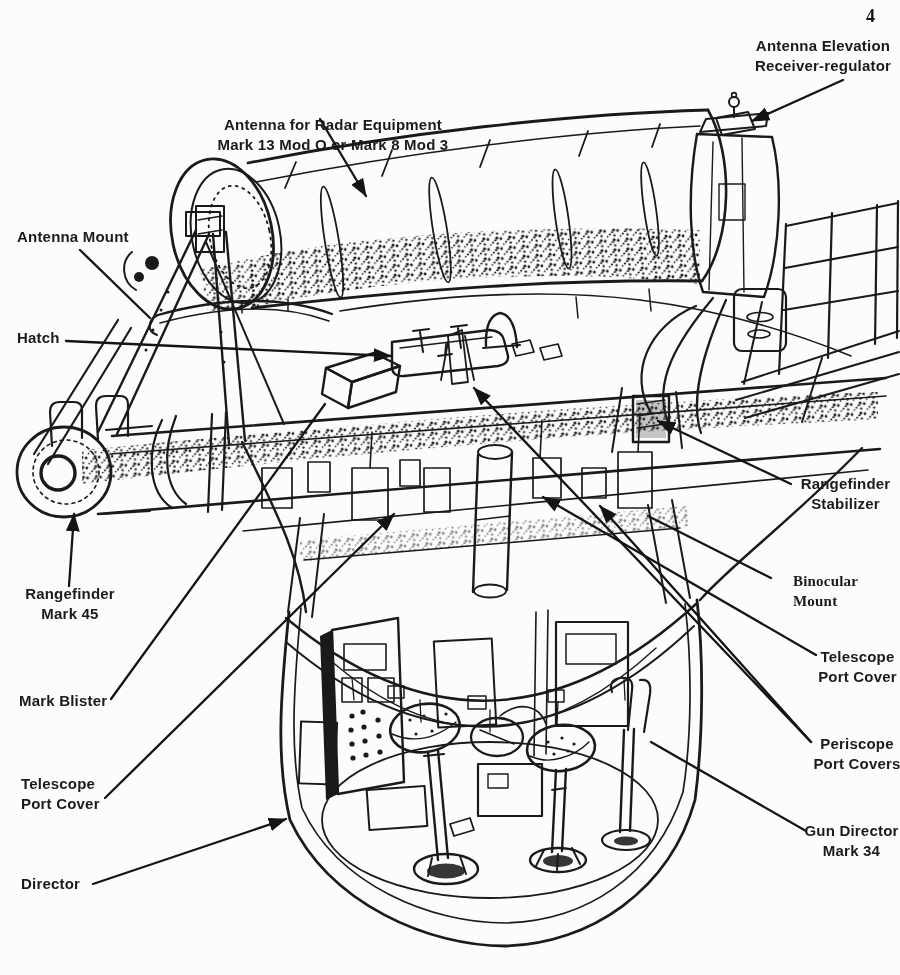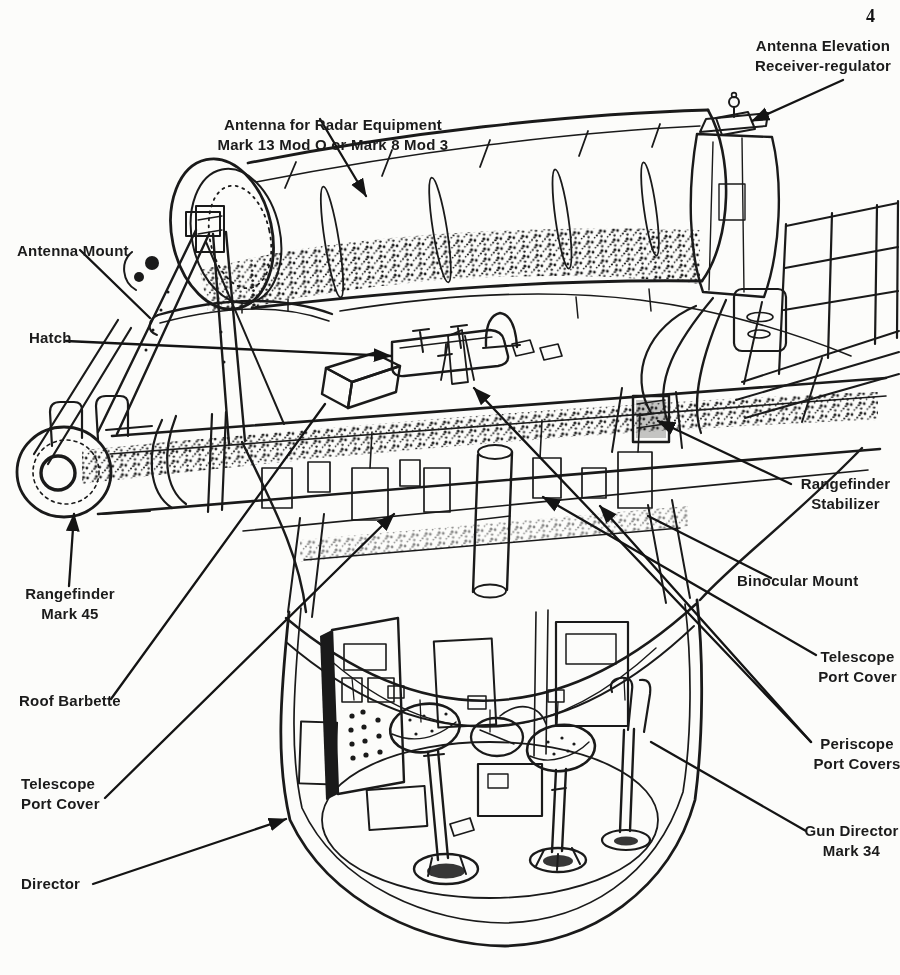--- a/index.html
+++ b/index.html
@@ -262,31 +262,31 @@
     <path d="M806,831 L651,742"></path>
   </g>
 </svg>
 
 <div class="pagenum" style="left:866px;top:6px;">4</div>
 
 <div class="label center" style="left:193px;top:80px;width:280px;margin-top:35px;">Antenna for Radar Equipment
 Mark 13 Mod O or Mark 8 Mod 3</div>
 <div class="label center" style="left:713px;top:36px;width:220px;">Antenna Elevation
 Receiver-regulator</div>
-<div class="label" style="left:17px;top:241px;">Antenna Mount</div>
-<div class="label" style="left:17px;top:328px;margin-left:12px;">Hatch</div>
+<div class="label" style="left:17px;top:227px;">Antenna Mount</div>
+<div class="label" style="left:17px;top:328px;">Hatch</div>
 <div class="label center" style="left:5px;top:584px;width:130px;">Rangefinder
 Mark 45</div>
-<div class="label" style="left:19px;top:691px;">Roof Barbette</div>
+<div class="label" style="left:19px;top:691px;">Mark Blister</div>
 <div class="label" style="left:21px;top:774px;">Telescope
 Port Cover</div>
 <div class="label" style="left:21px;top:874px;">Director</div>
 <div class="label center" style="left:773px;top:474px;width:145px;">Rangefinder
 Stabilizer</div>
-<div class="label" style="left:737px;top:571px;">Binocular Mount</div>
+<div class="label" style="left:793px;top:571px;font-family:Liberation Serif, serif;">Binocular Mount</div>
 <div class="label center" style="left:790px;top:647px;width:135px;">Telescope
 Port Cover</div>
 <div class="label center" style="left:788px;top:734px;width:138px;">Periscope
 Port Covers</div>
 <div class="label center" style="left:784px;top:821px;width:135px;">Gun Director
 Mark 34</div>
 
 </div>
 
 </body></html>

